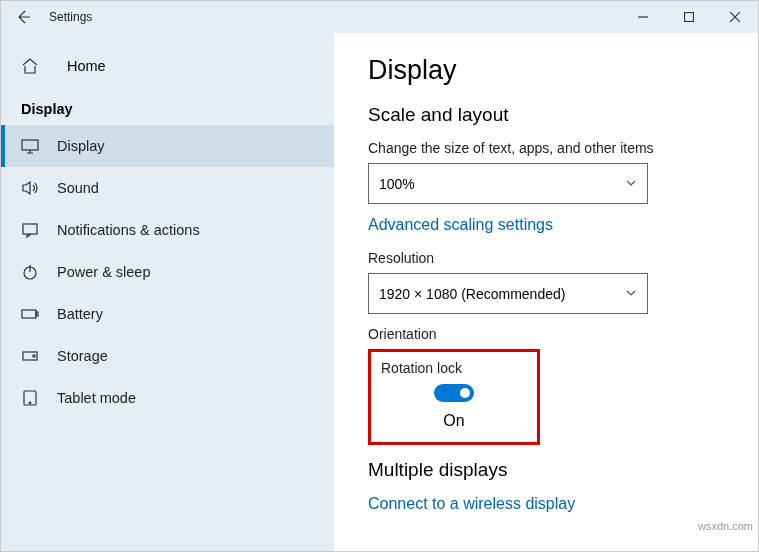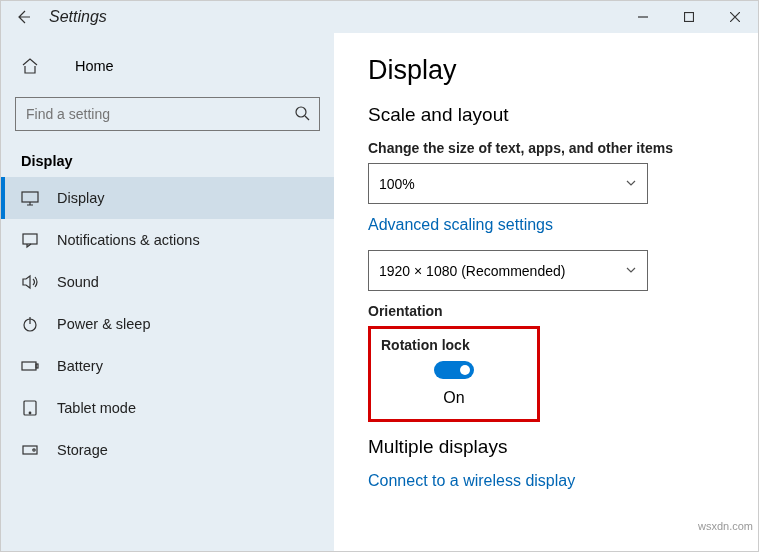--- a/index.html
+++ b/index.html
@@ -1,40 +1,40 @@
 <!DOCTYPE html>
 <html><head>
 <meta charset="utf-8">
 <style>
   * { box-sizing: border-box; margin: 0; padding: 0; font-family: 'Segoe UI', Tahoma, sans-serif; }
   body { width: 759px; height: 552px; overflow: hidden; background: #fff; position: relative; }
   .window { display: flex; flex-direction: column; width: 100%; height: 100%; border: 1px solid #ccc; }
   .titlebar { height: 32px; display: flex; align-items: center; background: #e6eef4; position: relative; }
   .back { width: 44px; height: 32px; display: flex; align-items: center; justify-content: center; }
   .back svg { width: 16px; height: 16px; }
-  .app-title { font-size: 16px; color: #222; margin-left: 4px; font-style: italic; }
+  .app-title { font-size: 12px; color: #222; margin-left: 4px; }
   .win-controls { position: absolute; right: 0; top: 0; display: flex; }
   .win-btn { width: 46px; height: 32px; display: flex; align-items: center; justify-content: center; }
   .win-btn svg { width: 10px; height: 10px; }
   .body { flex: 1; display: flex; overflow: hidden; }
   .sidebar { width: 333px; background: #e6eef4; padding: 16px 0 0 0; display: flex; flex-direction: column; }
-  .home-row { display: flex; align-items: center; gap: 36px; padding: 8px 20px; font-size: 14.5px; margin-bottom: 14px; }
+  .home-row { display: flex; align-items: center; gap: 28px; padding: 8px 20px; font-size: 14.5px; margin-bottom: 14px; }
   .search { margin: 0 14px 18px 14px; position: relative; }
   .search input { width: 100%; height: 34px; border: 1px solid #777; background: transparent; padding: 0 34px 0 10px; font-size: 14px; color: #555; outline: none; }
   .search .sicon { position: absolute; right: 10px; top: 8px; }
   .section-title { font-weight: 600; font-size: 14.5px; padding: 4px 20px 8px 20px; }
   .nav { display: flex; flex-direction: column; }
   .nav-item { display: flex; align-items: center; gap: 18px; padding: 12px 20px 12px 20px; font-size: 14.5px; color: #222; position: relative; }
   .nav-item.active { background: #cfdde8; }
   .nav-item.active::before { content: ""; position: absolute; left: 0; top: 0; bottom: 0; width: 4px; background: #0078d4; }
   .nav-icon { width: 18px; height: 18px; display: flex; align-items: center; justify-content: center; flex-shrink: 0; }
   .main { flex: 1; padding: 22px 34px 0 34px; overflow: hidden; }
   h1 { font-size: 27px; font-weight: 400; margin-bottom: 18px; }
   h2 { font-size: 19px; font-weight: 400; margin: 14px 0 14px 0; }
-  .label { font-size: 14px; color: #222; margin-bottom: 7px; font-weight: bold; }
+  .label { font-size: 14px; color: #222; margin-bottom: 7px; }
   .select { width: 280px; height: 41px; border: 1px solid #666; display: flex; align-items: center; justify-content: space-between; padding: 0 10px; font-size: 14px; margin-bottom: 12px; }
   .select .chev { }
   .link { color: #0066b4; font-size: 16px; margin-bottom: 16px; display: block; }
   .rotation-box { border: 3px solid #d40000; width: 172px; padding: 8px 10px 12px 10px; margin-bottom: 10px; }
   .toggle-row { display: flex; align-items: center; gap: 10px; margin-top: 8px; flex-direction: column; }
   .toggle { width: 40px; height: 18px; border-radius: 10px; background: #0078d4; position: relative; }
   .toggle::after { content: ""; position: absolute; width: 10px; height: 10px; background: #fff; border-radius: 50%; top: 4px; right: 4px; }
   .watermark { position: absolute; bottom: 20px; right: 6px; font-size: 11px; color: #999; }
   svg { stroke: #333; fill: none; stroke-width: 1.2; }
   .chev svg { stroke: #555; }
@@ -72,54 +72,47 @@
   <div class="body">
     <div class="sidebar">
       <div class="home-row">
         <span class="nav-icon">
             <svg viewBox="0 0 18 18">
               <path d="M2 8 L9 2 L16 8 M4 9 V16 H14 V9"></path>
             </svg>
           </span>
         <span>Home</span>
       </div>
-      <div class="search">
-        <input type="text" placeholder="Find a setting" style="">
-        <span class="sicon"><svg width="16" height="16" viewBox="0 0 16 16">
-              <circle cx="7" cy="7" r="5"></circle>
-              <path d="M11 11 L15 15"></path>
-            </svg></span>
-      </div>
       <div class="section-title">Display</div>
       <div class="nav">
         <div class="nav-item active">
           <span class="nav-icon">
               <svg viewBox="0 0 18 18">
                 <rect x="1" y="3" width="16" height="10"></rect>
                 <path d="M6 16 H12 M9 13 V16"></path>
               </svg>
             </span>
           <span>Display</span>
         </div>
         <div class="nav-item">
           <span class="nav-icon">
               <svg viewBox="0 0 18 18">
+                <path d="M2 6 H5 L9 3 V15 L5 12 H2 Z M12 6 Q15 9 12 12 M14 4 Q18 9 14 14"></path>
+              </svg>
+            </span>
+          <span>Sound</span>
+        </div>
+        <div class="nav-item">
+          <span class="nav-icon">
+              <svg viewBox="0 0 18 18">
                 <rect x="2" y="3" width="14" height="10"></rect>
                 <path d="M6 13 L6 16 L10 13"></path>
               </svg>
             </span>
           <span>Notifications &amp; actions</span>
-        </div>
-        <div class="nav-item">
-          <span class="nav-icon">
-              <svg viewBox="0 0 18 18">
-                <path d="M2 6 H5 L9 3 V15 L5 12 H2 Z M12 6 Q15 9 12 12 M14 4 Q18 9 14 14"></path>
-              </svg>
-            </span>
-          <span>Sound</span>
         </div>
         <div class="nav-item">
           <span class="nav-icon">
               <svg viewBox="0 0 18 18">
                 <circle cx="9" cy="10" r="6"></circle>
                 <path d="M9 2 V9"></path>
               </svg>
             </span>
           <span>Power &amp; sleep</span>
         </div>
@@ -128,51 +121,52 @@
               <svg viewBox="0 0 18 18">
                 <rect x="1" y="5" width="14" height="8"></rect>
                 <rect x="15" y="7" width="2" height="4"></rect>
               </svg>
             </span>
           <span>Battery</span>
         </div>
         <div class="nav-item">
           <span class="nav-icon">
               <svg viewBox="0 0 18 18">
+                <rect x="2" y="5" width="14" height="8"></rect>
+                <circle cx="13" cy="9" r="1.2"></circle>
+              </svg>
+            </span>
+          <span>Storage</span>
+        </div>
+        <div class="nav-item">
+          <span class="nav-icon">
+              <svg viewBox="0 0 18 18">
                 <rect x="3" y="2" width="12" height="14" rx="1"></rect>
                 <circle cx="9" cy="14" r="0.8"></circle>
               </svg>
             </span>
           <span>Tablet mode</span>
-        </div>
-        <div class="nav-item">
-          <span class="nav-icon">
-              <svg viewBox="0 0 18 18">
-                <rect x="2" y="5" width="14" height="8"></rect>
-                <circle cx="13" cy="9" r="1.2"></circle>
-              </svg>
-            </span>
-          <span>Storage</span>
         </div>
       </div>
     </div>
 
     <div class="main">
       <h1>Display</h1>
       <h2>Scale and layout</h2>
 
       <div class="label">Change the size of text, apps, and other items</div>
       <div class="select">
         <span>100%</span>
         <span class="chev"><svg width="12" height="12" viewBox="0 0 12 12">
               <path d="M2 4 L6 8 L10 4"></path>
             </svg></span>
       </div>
       <a class="link">Advanced scaling settings</a>
 
+      <div class="label">Resolution</div>
       <div class="select">
         <span>1920 × 1080 (Recommended)</span>
         <span class="chev"><svg width="12" height="12" viewBox="0 0 12 12">
               <path d="M2 4 L6 8 L10 4"></path>
             </svg></span>
       </div>
 
       <div class="label">Orientation</div>
 
       <div class="rotation-box">

